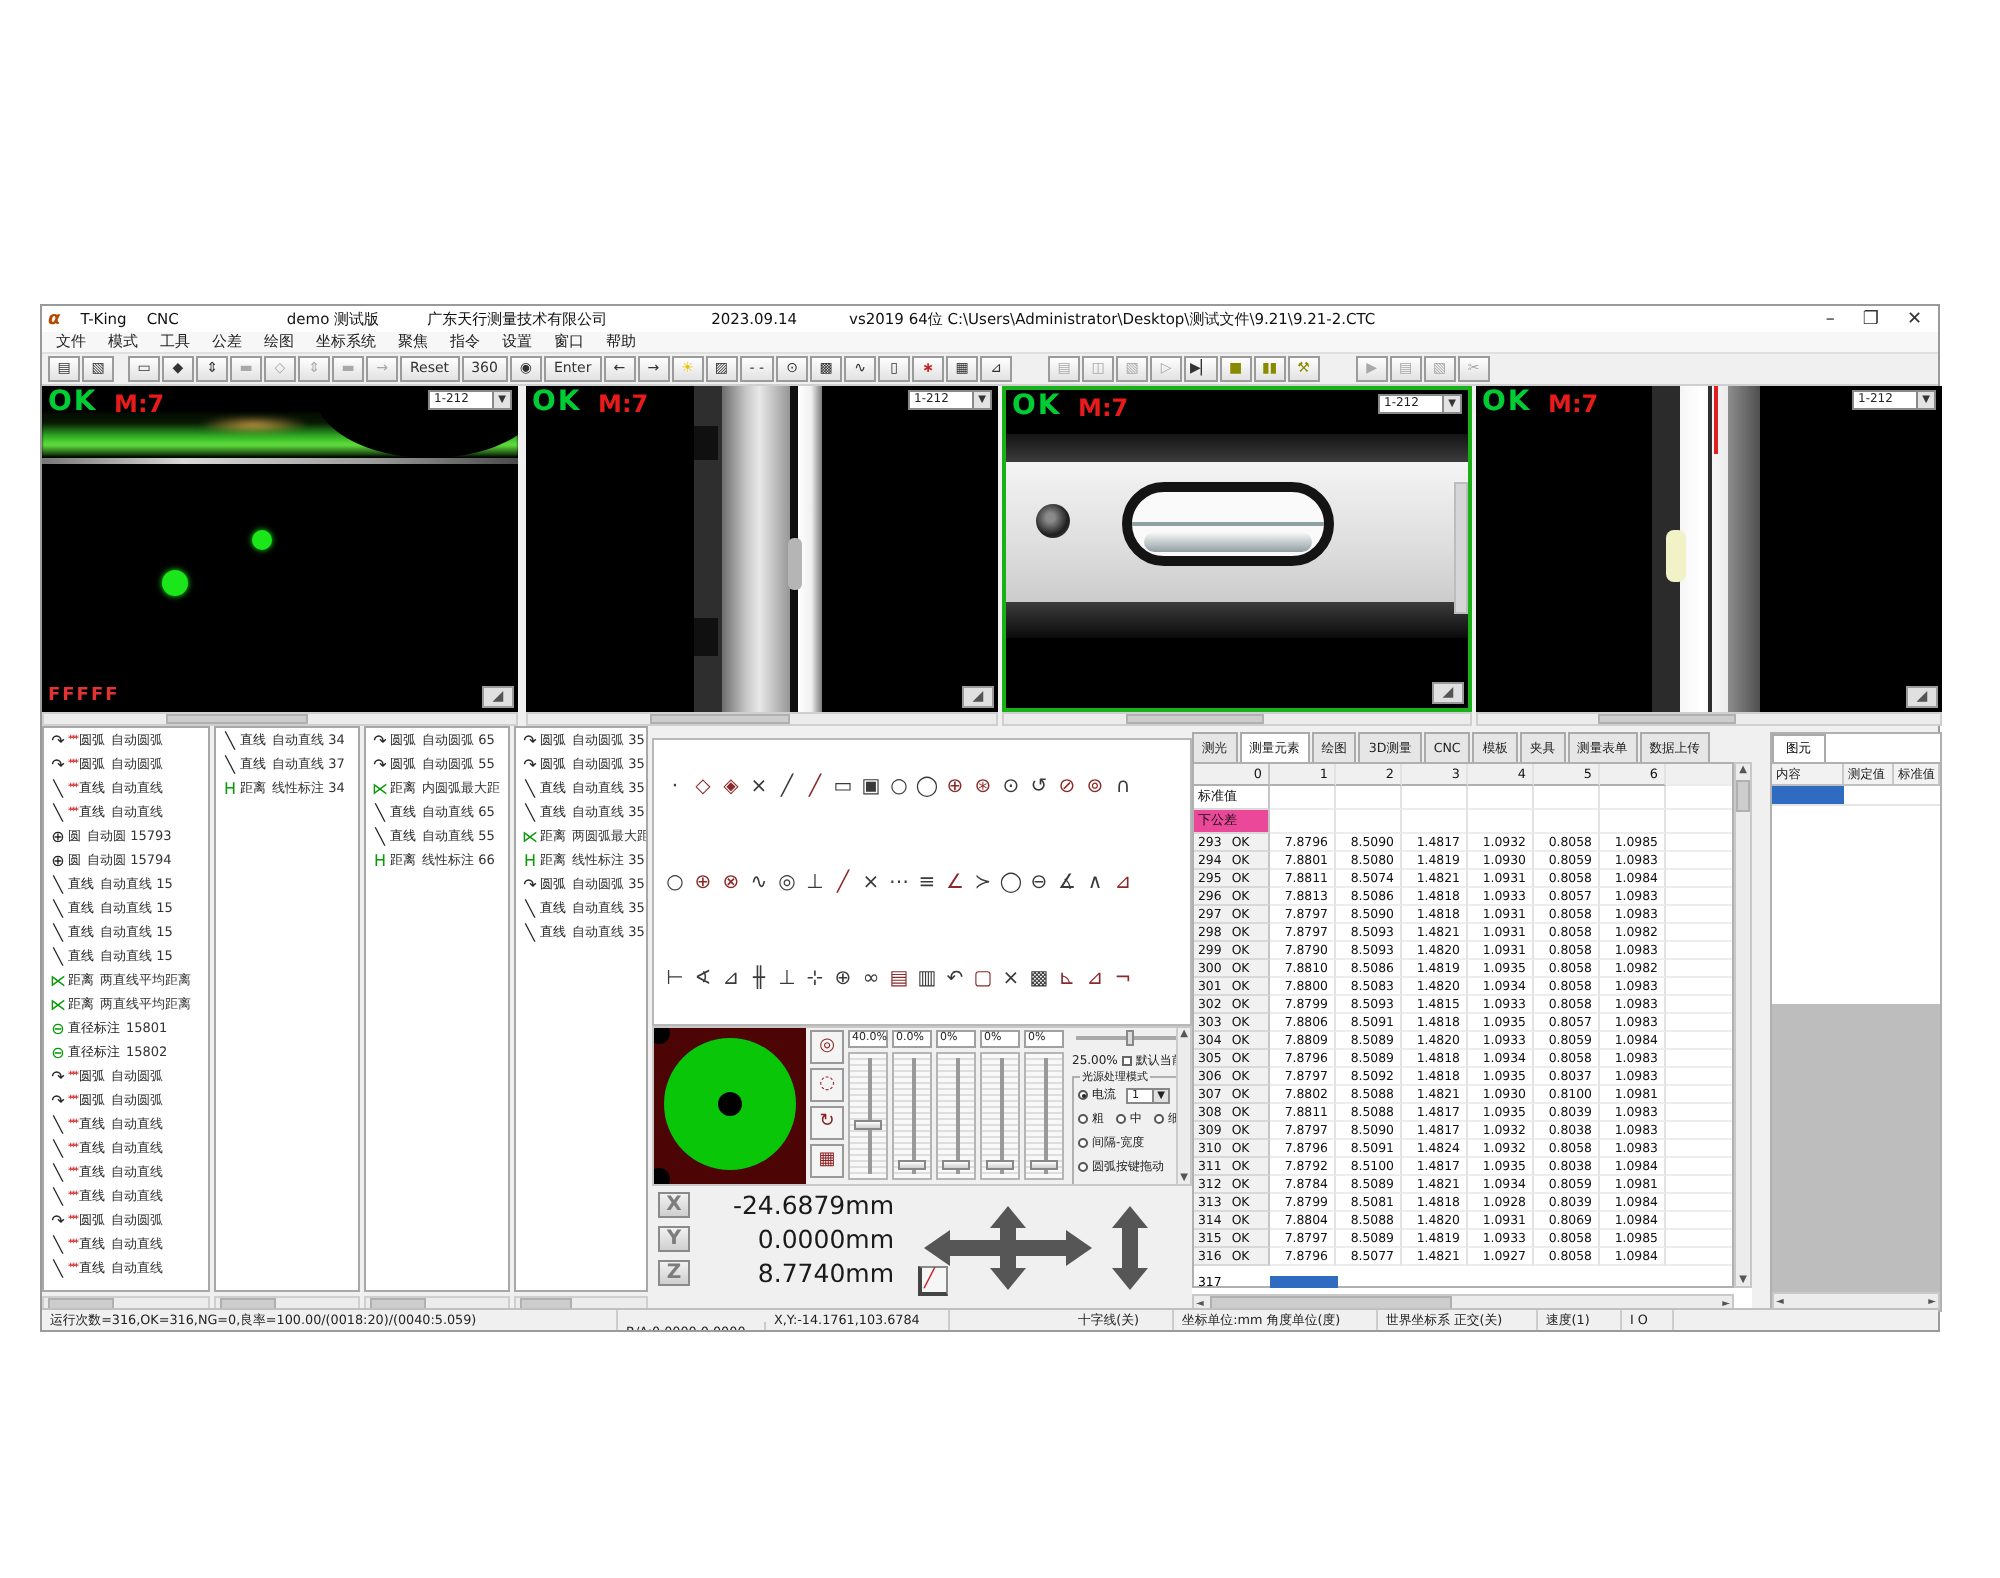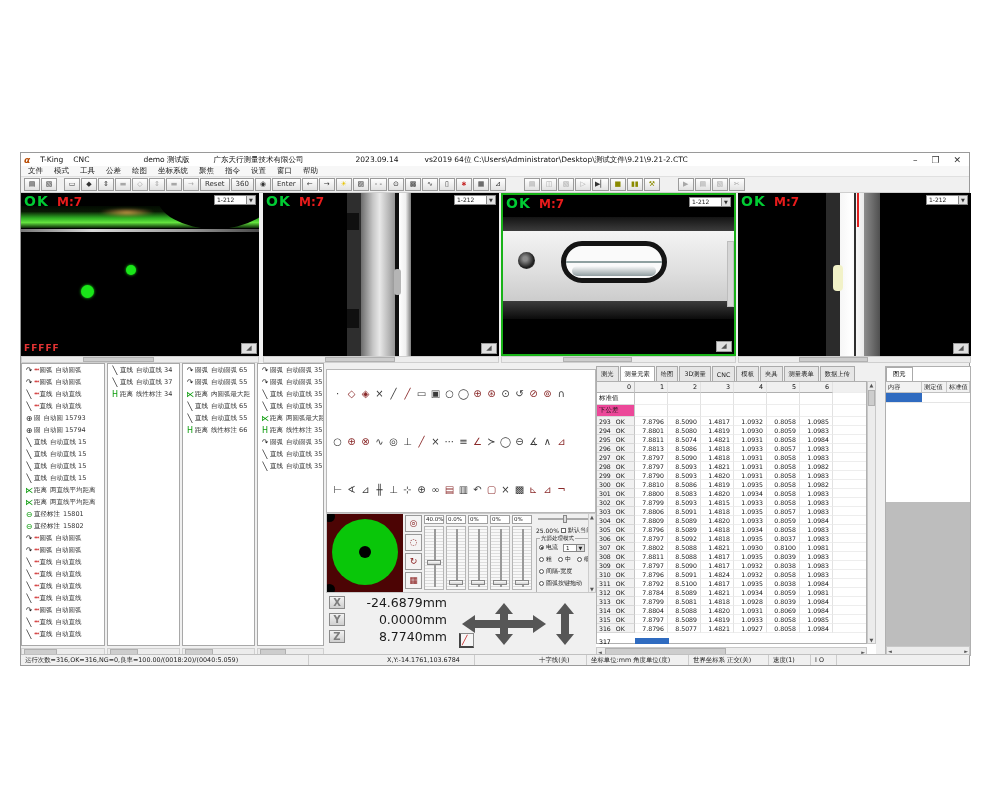--- a/index.html
+++ b/index.html
@@ -168,21 +168,21 @@
   
   .elpanel{position:absolute;left:864px;top:213px;width:86px;height:290px;background:#fff;border:1px solid #b0b0b0;}
   .el-tab{position:absolute;left:0;top:0;height:14px;padding:0 6px;border:1px solid #aaa;border-bottom:none;background:#fff;font-size:6.3px;display:flex;align-items:center;}
   .el-head{position:absolute;left:0;top:14px;right:0;height:12px;display:flex;background:#f2f2f2;border-top:1px solid #b0b0b0;border-bottom:1px solid #c0c0c0;font-size:6.2px;color:#222;}
   .el-head div{border-right:1px solid #c8c8c8;display:flex;align-items:center;padding-left:2px;}
   .el-row1{position:absolute;left:0;top:26px;right:0;height:10px;border-bottom:1px solid #e5e5e5;}
   .el-sel{position:absolute;left:0;top:0;width:36px;height:9px;background:#2f6bc0;}
   .el-gray{position:absolute;left:0;right:0;top:135px;bottom:9px;background:#bdbdbd;}
 
   
-  .statusbar{position:absolute;left:0;right:0;bottom:0;height:11px;background:#f0f0f0;border-top:1px solid #c0c0c0;display:flex;align-items:flex-start;font-size:6.4px;color:#222;overflow:hidden;}
+  .statusbar{position:absolute;left:0;right:0;bottom:0;height:11px;background:#f0f0f0;border-top:1px solid #c0c0c0;display:flex;align-items:center;font-size:6.4px;color:#222;overflow:hidden;}
   .sseg{height:100%;display:flex;align-items:center;padding:0 4px;border-right:1px solid #cccccc;white-space:nowrap;overflow:hidden;flex:0 0 auto;}
 </style>
 </head>
 <body>
 
 <div id="canvas">
   <div class="app">
 
     <div class="titlebar">
       <span class="tlogo">α</span>

